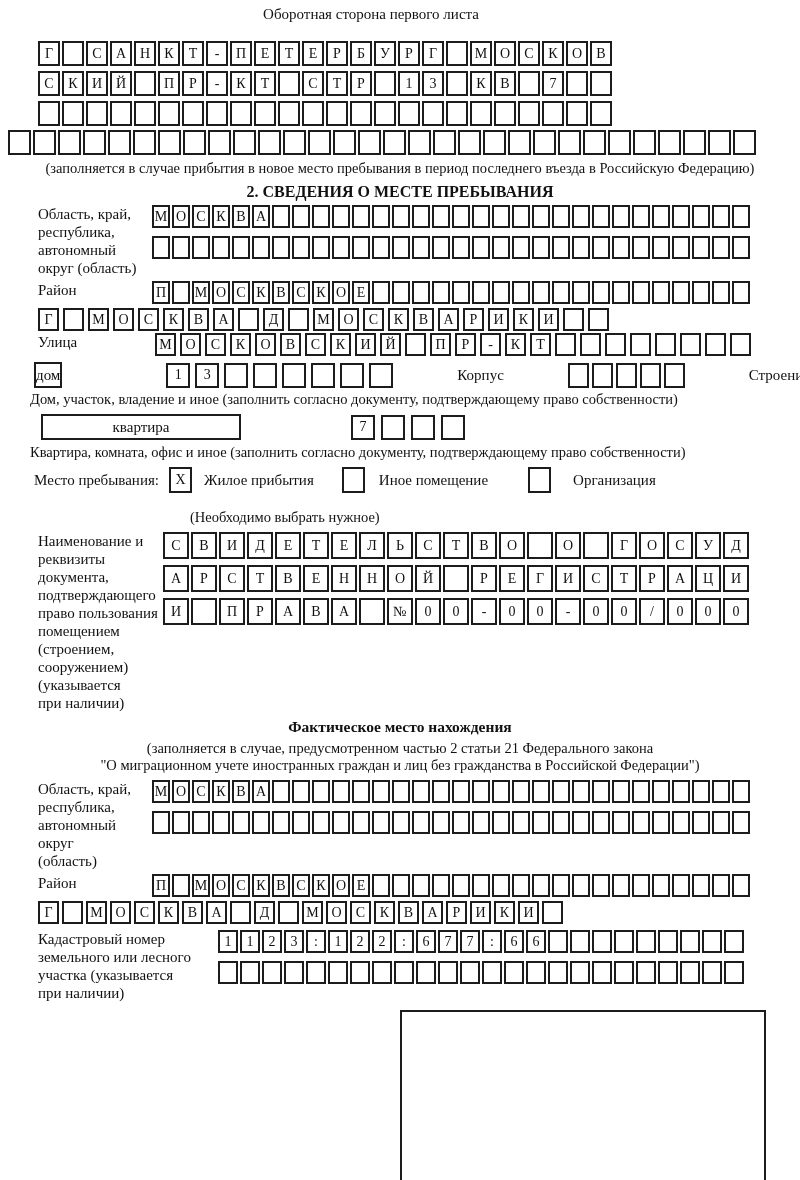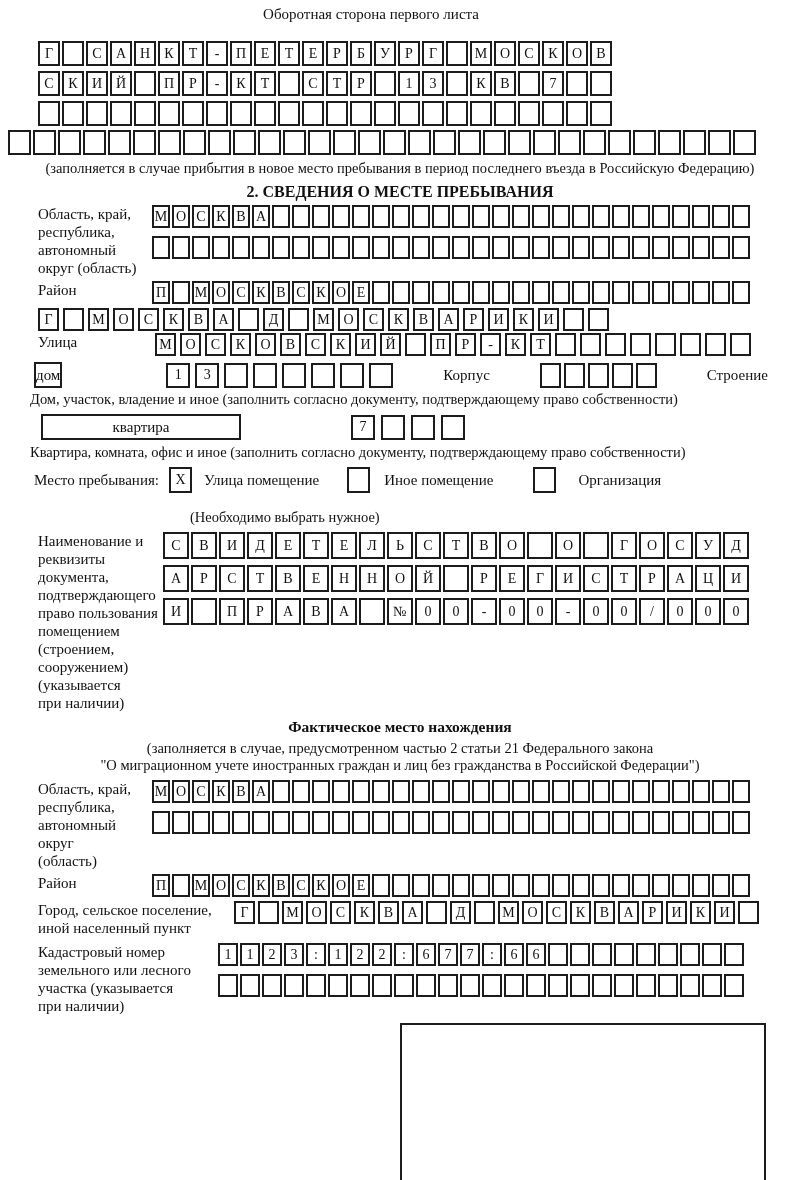--- a/index.html
+++ b/index.html
@@ -32,21 +32,21 @@
   .caption{font-size:14.5px;}
   .center{text-align:center;}
   .top-note{margin-top:5px;}
   .sec-title{margin-top:6px;font-weight:bold;font-size:16px;text-align:center;}
   .mt2{margin-top:2px}.mt3{margin-top:3px}.mt4{margin-top:4px}.mt6{margin-top:6px}
   .house-row{display:flex;align-items:center;margin:6px 0 0 34px;font-size:15px;gap:48px;}
   .wide-box{box-sizing:border-box;border:2px solid #1c1c1c;height:26px;
             display:flex;align-items:center;justify-content:center;font-size:15px;}
   .dom-box{width:166px;}
   .kvart-box{width:200px;margin-left:7px;}
-  .inline-lbl{margin:0 2px;}
+  .inline-lbl{margin:0 16px;}
   .note-l{margin-left:30px;}
   .stay-row{display:flex;align-items:center;margin:6px 0 16px 34px;font-size:15px;}
   .chk{box-sizing:border-box;border:2px solid #1c1c1c;width:23px;height:26px;
        display:flex;align-items:center;justify-content:center;font-size:14px;flex:0 0 auto;}
   .choose-note{margin:2px 0 0 190px;}
   .fact-title{margin-top:6px;font-weight:bold;font-size:15.5px;text-align:center;}
   .mark-box{box-sizing:border-box;border:2px solid #1c1c1c;width:366px;height:172px;
             margin:8px 0 0 400px;background:#fff;}
   .gap8{width:8px;flex:0 0 auto}.gap14{width:14px;flex:0 0 auto}
 </style>
@@ -379,21 +379,21 @@
       <span class="cell"></span>
       <span class="cell"></span>
       <span class="cell"></span>
     </div>
 </div>
 <div class="caption note-l mt4">Квартира, комната, офис и иное (заполнить согласно документу, подтверждающему право собственности)</div>
 
 <div class="stay-row">
   <span>Место пребывания:</span>
   <span class="chk" style="margin:0 12px 0 10px">X</span>
-  <span>Улица помещение</span>
+  <span>Жилое прибытия</span>
   <span class="chk" style="margin:0 14px 0 28px"></span>
   <span>Иное помещение</span>
   <span class="chk" style="margin:0 22px 0 40px"></span>
   <span>Организация</span>
 </div>
 <div class="caption choose-note">(Необходимо выбрать нужное)</div>
 
 <div class="field mt6">
   <div class="flabel w125">Наименование и реквизиты
 документа, подтверждающего
@@ -581,22 +581,20 @@
       <span class="cell"></span>
       <span class="cell"></span>
       <span class="cell"></span>
       <span class="cell"></span>
       <span class="cell"></span>
       <span class="cell"></span>
     </div>
 </div>
 
 <div class="field mt4">
-  <div class="flabel w196">Город, сельское поселение,
-иной населенный пункт</div>
   <div class="cellrow gor2">
       <span class="cell">Г</span>
       <span class="cell"></span>
       <span class="cell">М</span>
       <span class="cell">О</span>
       <span class="cell">С</span>
       <span class="cell">К</span>
       <span class="cell">В</span>
       <span class="cell">А</span>
       <span class="cell"></span>

